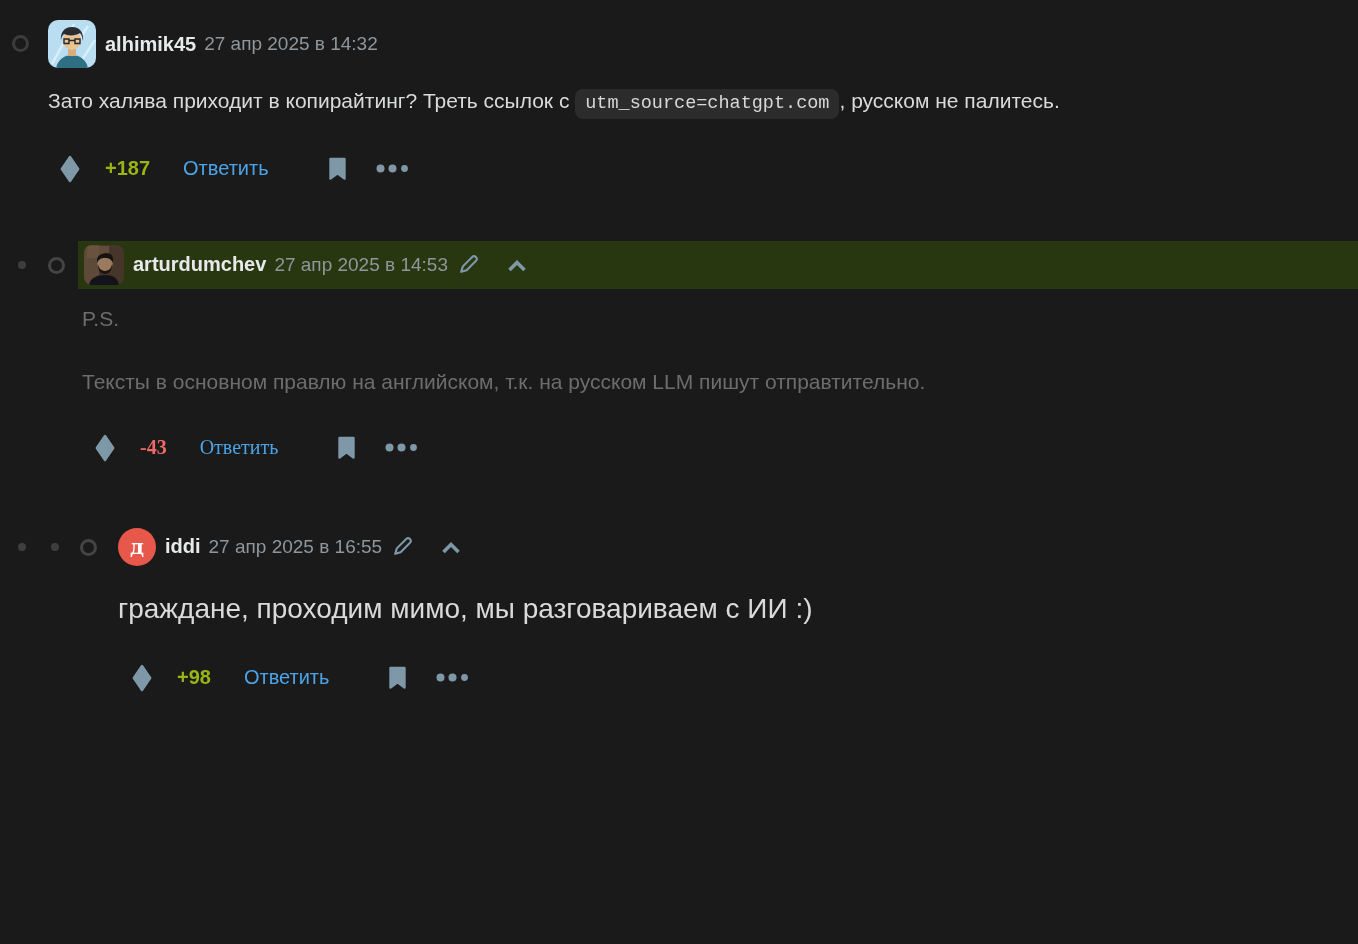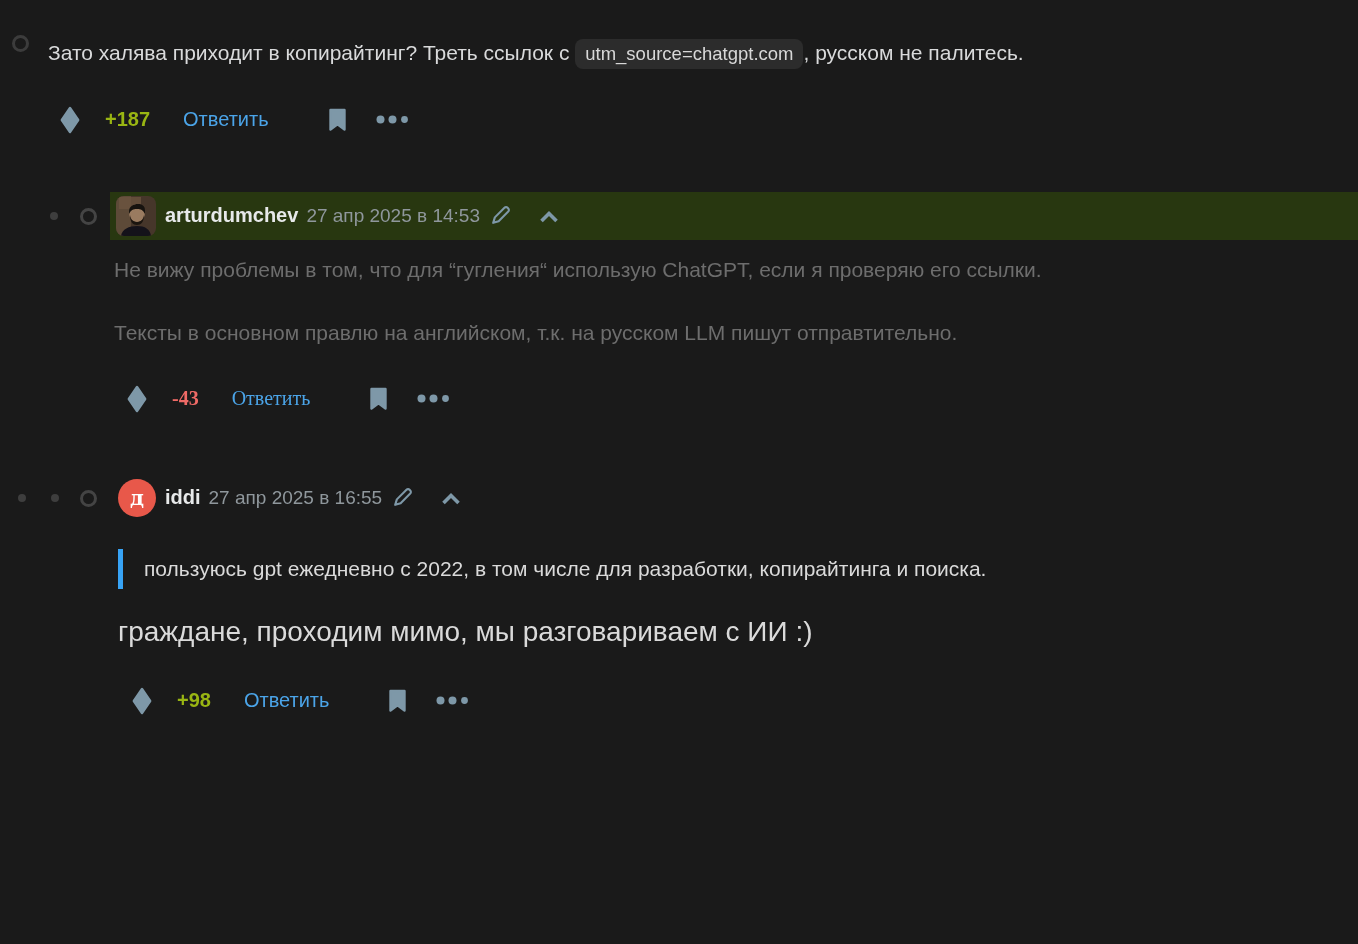--- a/index.html
+++ b/index.html
@@ -39,27 +39,27 @@
   .more-ic{display:inline-flex; margin-left:29px; cursor:pointer;}
   .ring{position:absolute; border-radius:50%; border:3.5px solid #444; width:17px; height:17px; cursor:pointer;}
   .lvl-dot{position:absolute; width:8px; height:8px; border-radius:50%; background:#3e3e3e;}
   
   .c1{padding-top:20px;}
   .c1 .ring{left:12px; top:35px; border-color:#3c3c3c;}
   .c1 .c-head{margin-left:48px;}
   .c1 .avatar{width:48px; height:48px; border-radius:10px;}
   .c1 .c-body{margin:17px 20px 0 48px; font-size:21px; line-height:1.5; color:var(--text);}
   .codechip{
-    font-family:Liberation Sans, sans-serif; font-size:18.5px;
+    font-family:Liberation Mono, monospace; font-size:18.5px;
     background:var(--codebg); color:#d8d8d8;
     padding:4px 10px 5px; border-radius:8px; white-space:nowrap;
   }
   .c1 .c-foot{margin:37px 0 0 60px;}
   
-  .c2{margin-top:58px;margin-left:32px;}
+  .c2{margin-top:58px;}
   .c2 .lvl-dot{left:18px; top:20px;}
   .c2 .ring{left:48px; top:16px;}
   .c2 .c-head{margin-left:78px; background:var(--hl); padding:4px 0 4px 6px;}
   .c2 .avatar{width:40px; height:40px; border-radius:8px;}
   .c2 .c-body{margin:12px 30px 0 82px; font-size:21px; color:var(--muted); line-height:36px;}
   .c2 .c-body p{margin:0 0 27px;}
   .c2 .c-body p:last-child{margin-bottom:0;}
   .c2 .c-foot{margin:34px 0 0 95px;font-family:Liberation Serif, serif;}
   
   .c3{margin-top:66px;}
@@ -80,20 +80,35 @@
   .c3 .after-quote{margin:28px 30px 0 118px; font-size:28px; line-height:30px; color:#dadada;}
   .c3 .c-foot{margin:40px 0 0 132px;}
 </style>
 </head>
 <body>
 
 <main>
 
   <article class="comment c1">
     <span class="ring"></span>
+    <header class="c-head">
+      <span class="avatar">
+        <svg width="48" height="48" viewBox="0 0 48 48">
+          <rect width="48" height="48" fill="#b9def1"></rect>
+          <path d="M4 44 26 4M14 46 40 6M30 46 47 20" stroke="#d8eef9" stroke-width="2.5" fill="none"></path>
+          <path d="M8 48c2-9 9-13 16-13s14 4 16 13z" fill="#2e6f83"></path>
+          <rect x="20" y="27" width="8" height="9" fill="#d9ae7e"></rect>
+          <ellipse cx="24" cy="20" rx="9" ry="10" fill="#e9c493"></ellipse>
+          <path d="M24 7c-8 0-12 6-11 14 0 0 0-5 3-7 4 2 12 2 16-1 2 2 3 8 3 8 1-8-3-14-11-14z" fill="#2b2b33"></path>
+          <path d="M16 19h5v4.5h-5zM27 19h5v4.5h-5zM21 20.5h6" stroke="#26262e" stroke-width="1.4" fill="none"></path>
+        </svg>
+      </span>
+      <span class="author">alhimik45</span>
+      <span class="stamp">27 апр 2025 в 14:32</span>
+    </header>
     <div class="c-body">
       <span>Зато халява приходит в копирайтинг? Треть ссылок с </span><code class="codechip">utm_source=chatgpt.com</code><span>, русском не палитесь.</span>
     </div>
     <footer class="c-foot">
       <span class="vote-ic">
         <svg width="20" height="28" viewBox="0 0 20 28">
             <path d="M10 2 18.2 14 10 26 1.8 14z" fill="#7e98a8" stroke="#7e98a8" stroke-width="2.4" stroke-linejoin="round"></path>
           </svg>
       </span>
       <span class="score pos">+187</span>
@@ -135,21 +150,21 @@
             <path d="M4 18l1.6-5.2L14.8 3.6a2.1 2.1 0 0 1 3 0l.6.6a2.1 2.1 0 0 1 0 3L9.2 16.4 4 18z" fill="none" stroke="#7e98a8" stroke-width="2" stroke-linejoin="round"></path>
           </svg>
       </span>
       <span class="collapse-ic">
         <svg width="20" height="13" viewBox="0 0 20 13">
             <path d="M2.5 11 10 3.5 17.5 11" fill="none" stroke="#7e98a8" stroke-width="3.6"></path>
           </svg>
       </span>
     </header>
     <div class="c-body">
-      <p>Не вижу проблемы в том, что для “гугления“ использую ChatGPT, если я проверяю его ссылки.</p>
+      <p>P.S.</p>
       <p>Тексты в основном правлю на английском, т.к. на русском LLM пишут отправтительно.</p>
     </div>
     <footer class="c-foot">
       <span class="vote-ic">
         <svg width="20" height="28" viewBox="0 0 20 28">
             <path d="M10 2 18.2 14 10 26 1.8 14z" fill="#7e98a8" stroke="#7e98a8" stroke-width="2.4" stroke-linejoin="round"></path>
           </svg>
       </span>
       <span class="score neg">-43</span>
       <a class="reply">Ответить</a>
@@ -182,21 +197,20 @@
         <svg width="23" height="23" viewBox="0 0 22 22">
             <path d="M4 18l1.6-5.2L14.8 3.6a2.1 2.1 0 0 1 3 0l.6.6a2.1 2.1 0 0 1 0 3L9.2 16.4 4 18z" fill="none" stroke="#7e98a8" stroke-width="2" stroke-linejoin="round"></path>
           </svg>
       </span>
       <span class="collapse-ic">
         <svg width="20" height="13" viewBox="0 0 20 13">
             <path d="M2.5 11 10 3.5 17.5 11" fill="none" stroke="#7e98a8" stroke-width="3.6"></path>
           </svg>
       </span>
     </header>
-    <blockquote>пользуюсь gpt ежедневно с 2022, в том числе для разработки, копирайтинга и поиска.</blockquote>
     <p class="after-quote">граждане, проходим мимо, мы разговариваем с ИИ :)</p>
     <footer class="c-foot">
       <span class="vote-ic">
         <svg width="20" height="28" viewBox="0 0 20 28">
             <path d="M10 2 18.2 14 10 26 1.8 14z" fill="#7e98a8" stroke="#7e98a8" stroke-width="2.4" stroke-linejoin="round"></path>
           </svg>
       </span>
       <span class="score pos">+98</span>
       <a class="reply">Ответить</a>
       <span class="bm-ic">

